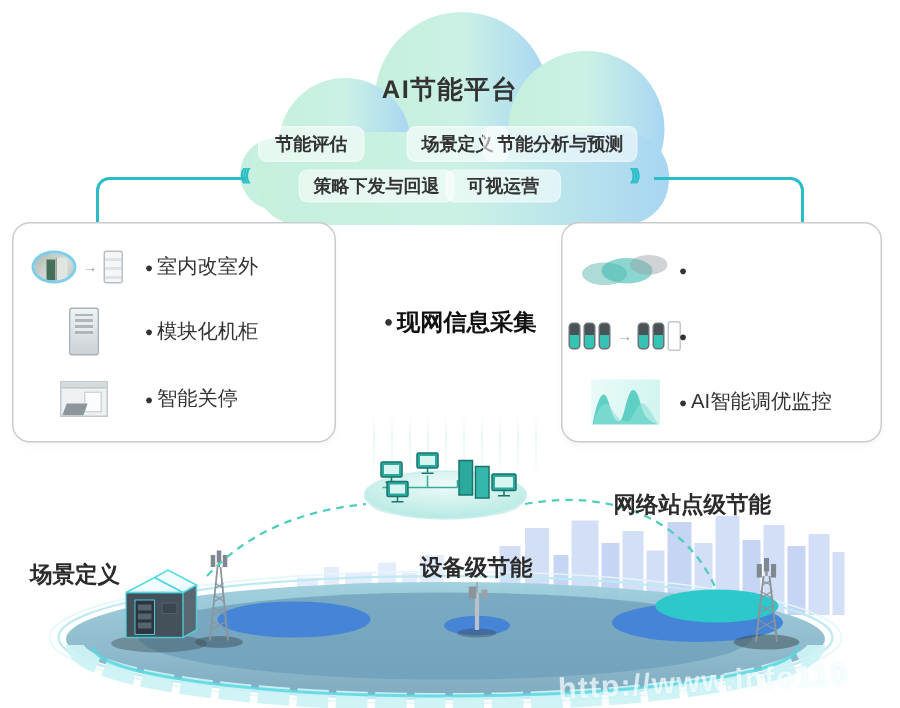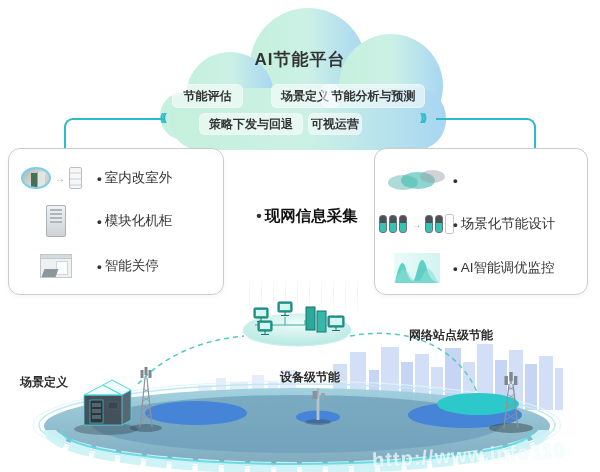--- a/index.html
+++ b/index.html
@@ -70,21 +70,21 @@
   .center-notes .bullet{ font-size:15.5px; }
 
   
   .rain{ position:absolute; left:238px; top:276px; width:126px; height:42px; opacity:.45;
     background:repeating-linear-gradient(90deg,transparent 0 11px, #cdeedd 11px 12px);
     -webkit-mask-image:linear-gradient(180deg,transparent,#000 40%,transparent);
     mask-image:linear-gradient(180deg,transparent,#000 40%,transparent); }
 
   
   .scene{ position:absolute; left:0; top:292px; width:600px; height:180px; }
-  .scene-label{ position:absolute; font-size:12px; font-weight:700; color:#2b2b2b; white-space:nowrap; }
+  .scene-label{ position:absolute; font-size:15px; font-weight:700; color:#2b2b2b; white-space:nowrap; }
   .lab-site{ left:20px;  top:374px; }
   .lab-device{ left:280px; top:369px; }
   .lab-network{ left:409px; top:327px; }
 
   .watermark{ position:absolute; left:372px; top:444px; font-size:20px; font-weight:700;
     color:rgba(255,255,255,.68); white-space:nowrap; transform:rotate(-3deg); letter-spacing:1px;
     text-shadow:0 0 2px rgba(120,220,230,.25); }
 </style>
 </head>
 <body>
@@ -106,21 +106,21 @@
       <circle cx="26" cy="110" r="24"></circle>
       <rect x="12" y="82" width="276" height="62" rx="30"></rect>
     </g>
   </svg>
   <div class="cloud-title">AI节能平台</div>
 
   <div class="pill" style="left:172px; top:84px; width:71px;">节能评估</div>
   <div class="pill" style="left:247px; top:84px; width:68px;margin-left:24px;">场景定义</div>
   <div class="pill" style="left:322px; top:84px; width:103px;">节能分析与预测</div>
   <div class="pill r2" style="left:199px; top:113px; width:104px;">策略下发与回退</div>
-  <div class="pill r2" style="left:308px; top:113px; width:54px;">可视运营</div>
+  <div class="pill r2" style="left:297px; top:113px; width:77px;">可视运营</div>
 
   <div class="conn left"></div>
   <div class="conn right"></div>
   <span class="chev l">(((</span>
   <span class="chev r">)))</span>
 
   <div class="panel lp">
     <div class="prow" style="top:10px;">
       <div class="icon-zone" style="justify-content:flex-start; padding-left:6px;">
         <span class="icon-oval">
@@ -172,21 +172,20 @@
           <span class="cell"></span>
             <span class="cell"></span>
             <span class="cell"></span>
           <span class="mini-arrow">→</span>
           <span class="cell"></span>
             <span class="cell"></span>
             <span class="cell empty"></span>
         </span>
       </div>
       <span class="bullet">•</span>
-      <span class="p-label">场景化节能设计</span>
     </div>
     <div class="prow" style="top:100px;">
       <div class="icon-zone">
         <span class="wave-wrap">
           <svg width="46" height="30" viewBox="0 0 46 30">
             <path d="M1,30 C5,9 9,5 12,16 C14,24 16,28 19,28 C22,28 24,7 28,7 C32,7 33,19 36,24 C39,28 42,29 45,30 Z" fill="#49c8bc" opacity="0.85"></path>
             <path d="M1,30 C6,16 10,13 14,20 C17,25 20,28 24,28 C28,28 31,14 35,16 C39,18 42,26 45,30 Z" fill="#8adfd6" opacity="0.6"></path>
           </svg>
         </span>
       </div>

